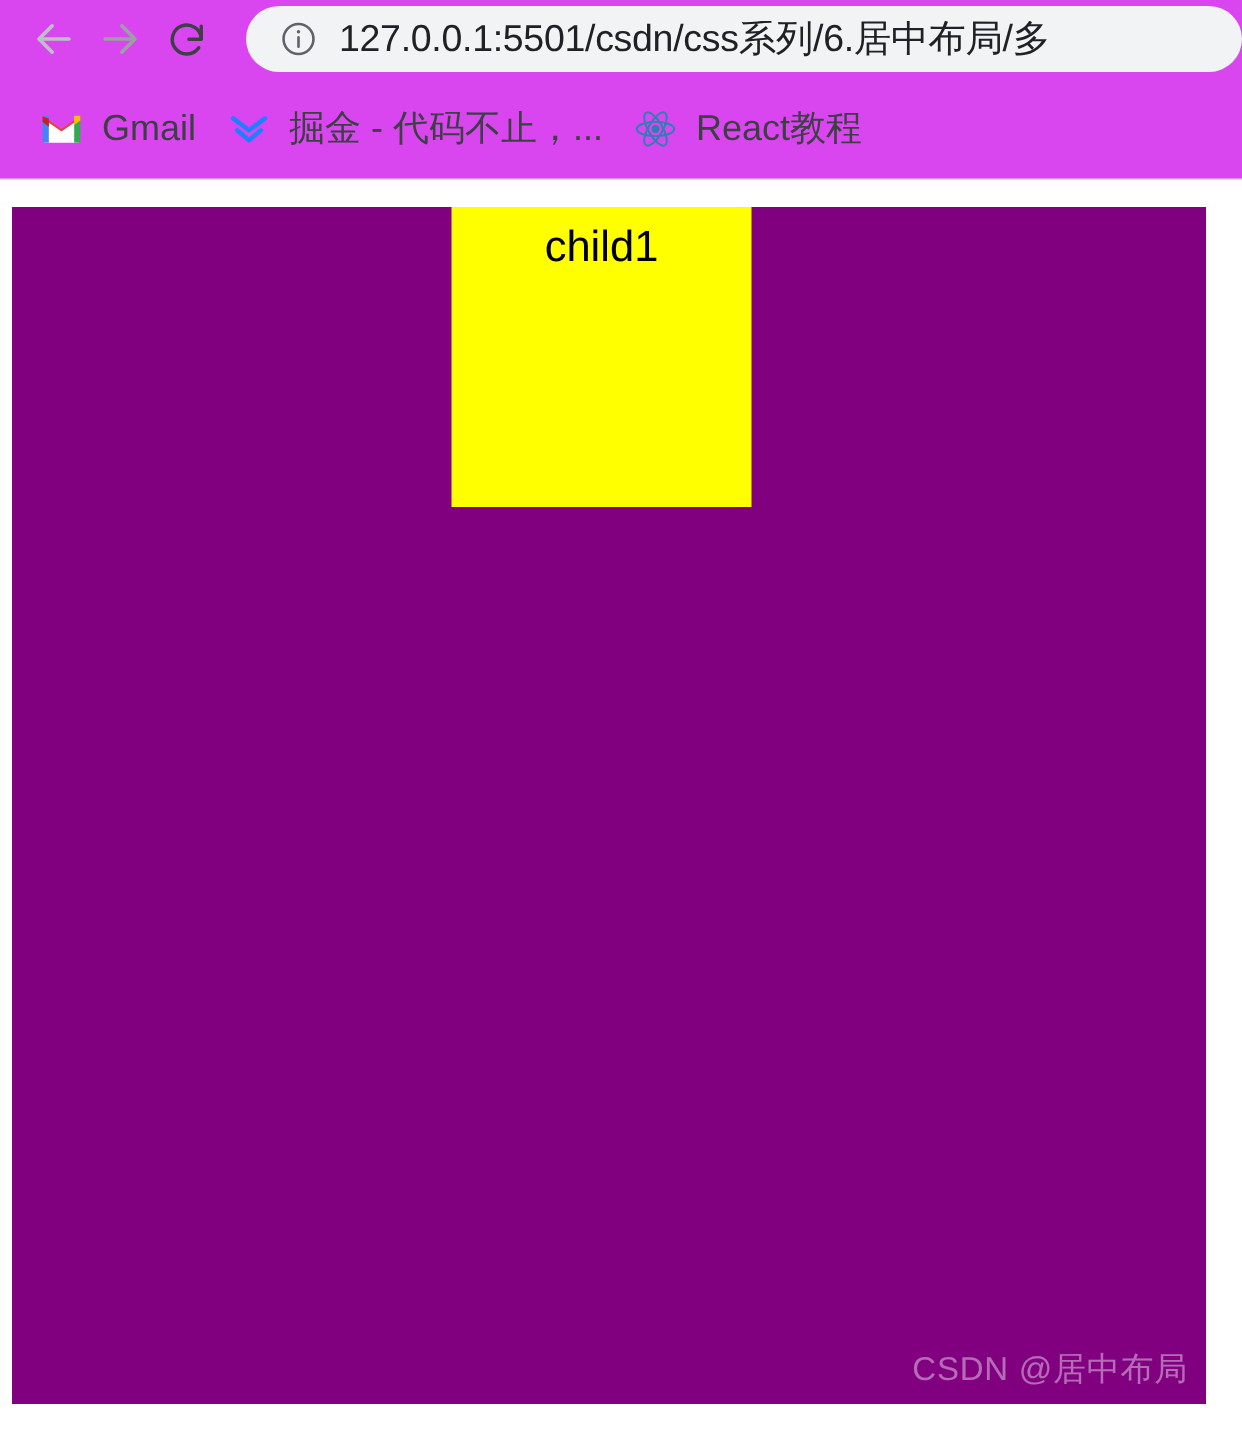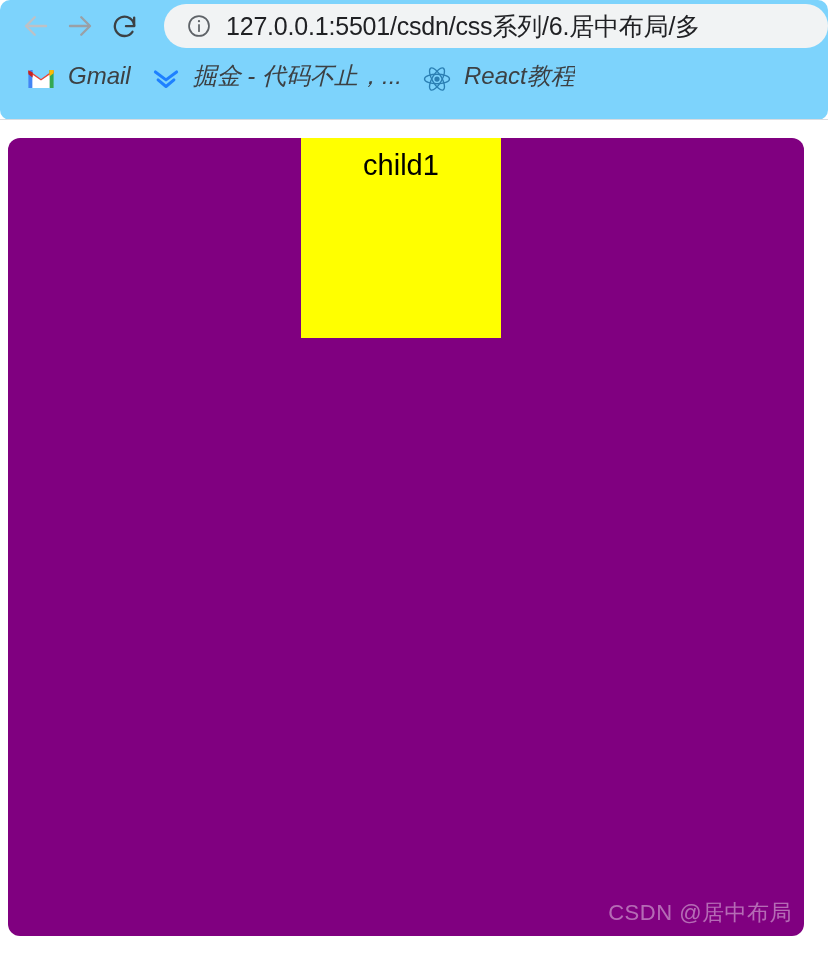--- a/index.html
+++ b/index.html
@@ -9,22 +9,21 @@
     width: 828px;
     height: 966px;
     overflow: hidden;
     background: #ffffff;
     font-family: "Liberation Sans", "DejaVu Sans", sans-serif;
   }
 
   
   #browser-chrome {
     width: 828px;
-    background: #7dd3fc;
-    border-radius: 10px;
+    background: #d946ef;
   }
 
   #toolbar {
     height: 52px;
     display: flex;
     align-items: center;
     padding: 0 0 0 14px;
   }
 
   .nav-btn {
@@ -77,28 +76,27 @@
   #bookmarks-bar {
     height: 68px;
     display: flex;
     align-items: center;
     padding: 0 10px 0 16px;
     border-bottom: 1px solid #dadce0;
   }
 
   .bookmark {
     display: flex;
-    align-items: flex-start;
+    align-items: center;
     height: 44px;
     padding: 0 10px;
     border-radius: 6px;
     flex: 0 0 auto;
     cursor: pointer;
     max-width: 300px;
-    font-style: italic;
   }
 
   .bookmark .bm-icon {
     width: 30px;
     height: 30px;
     display: flex;
     align-items: center;
     justify-content: center;
     flex: 0 0 auto;
     margin-right: 12px;
@@ -125,21 +123,20 @@
   #parent-container {
     position: absolute;
     left: 8px;
     top: 18px;
     width: 796px;
     height: 798px;
     background: #800080;
     display: flex;
     justify-content: center;
     align-items: flex-start;
-    border-radius: 12px;
   }
 
   .child-box {
     width: 200px;
     height: 200px;
     background: #ffff00;
     color: #000000;
     font-size: 29px;
     text-align: center;
     line-height: 1.0;

